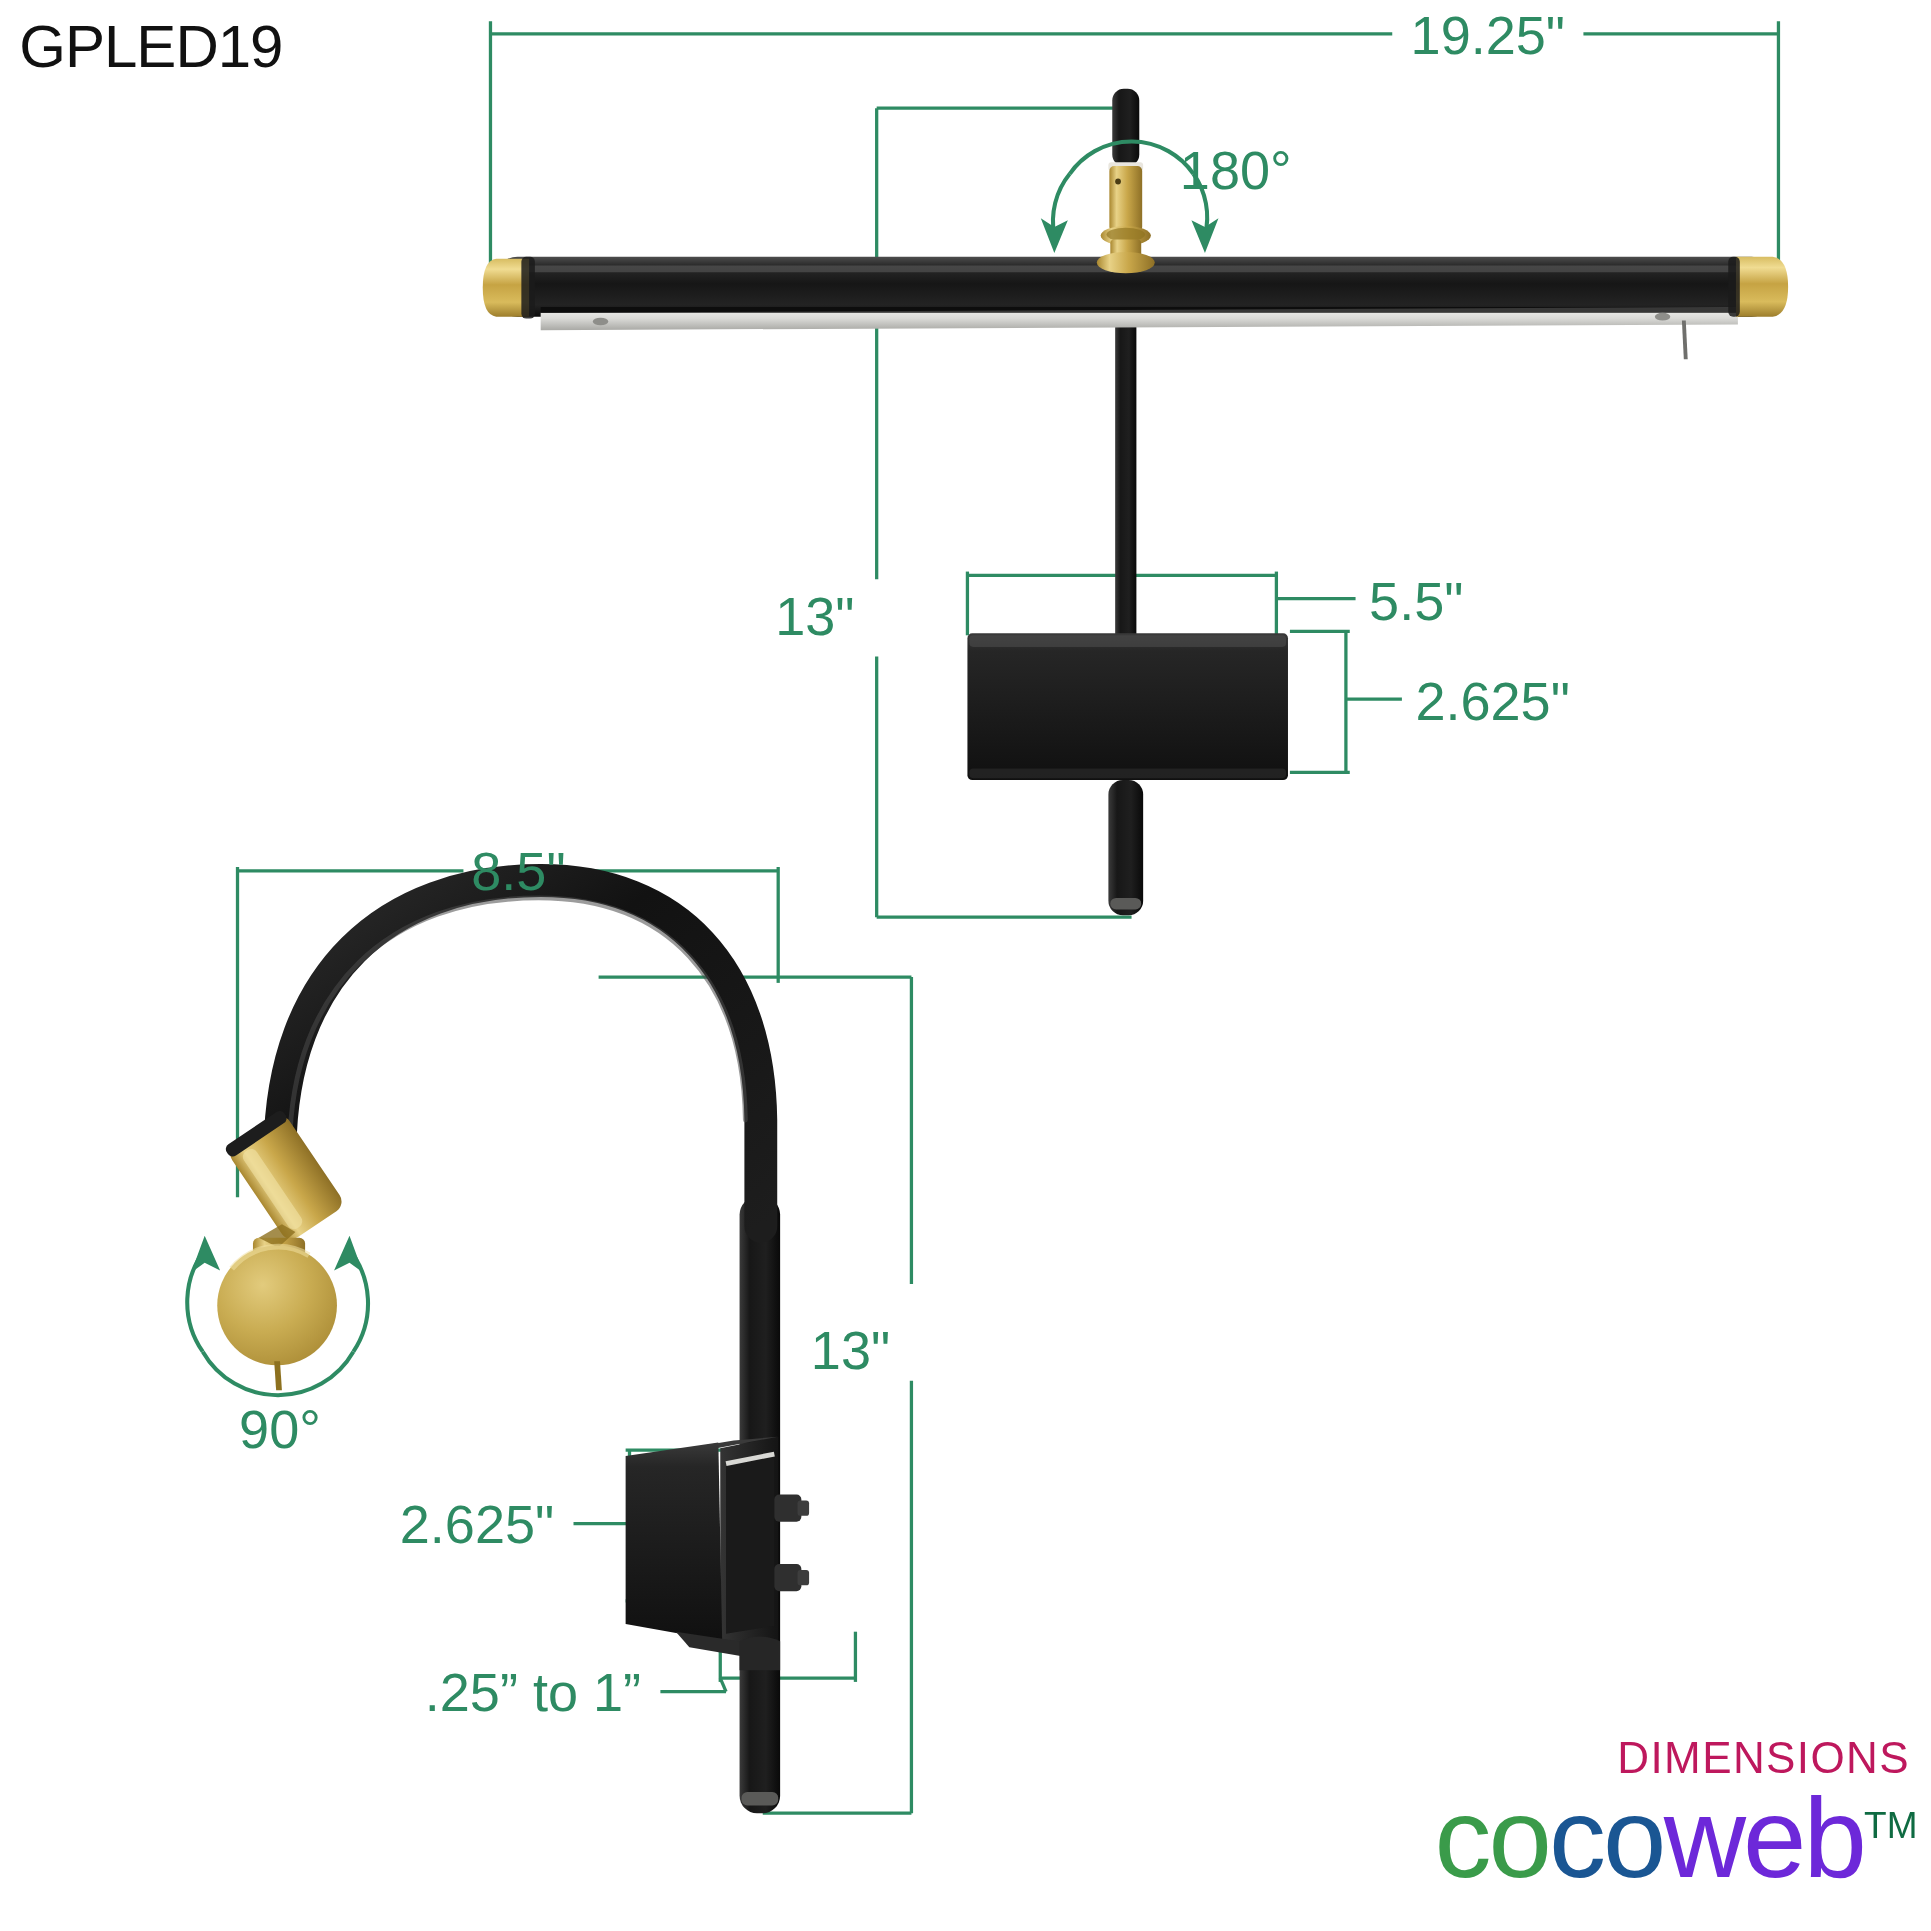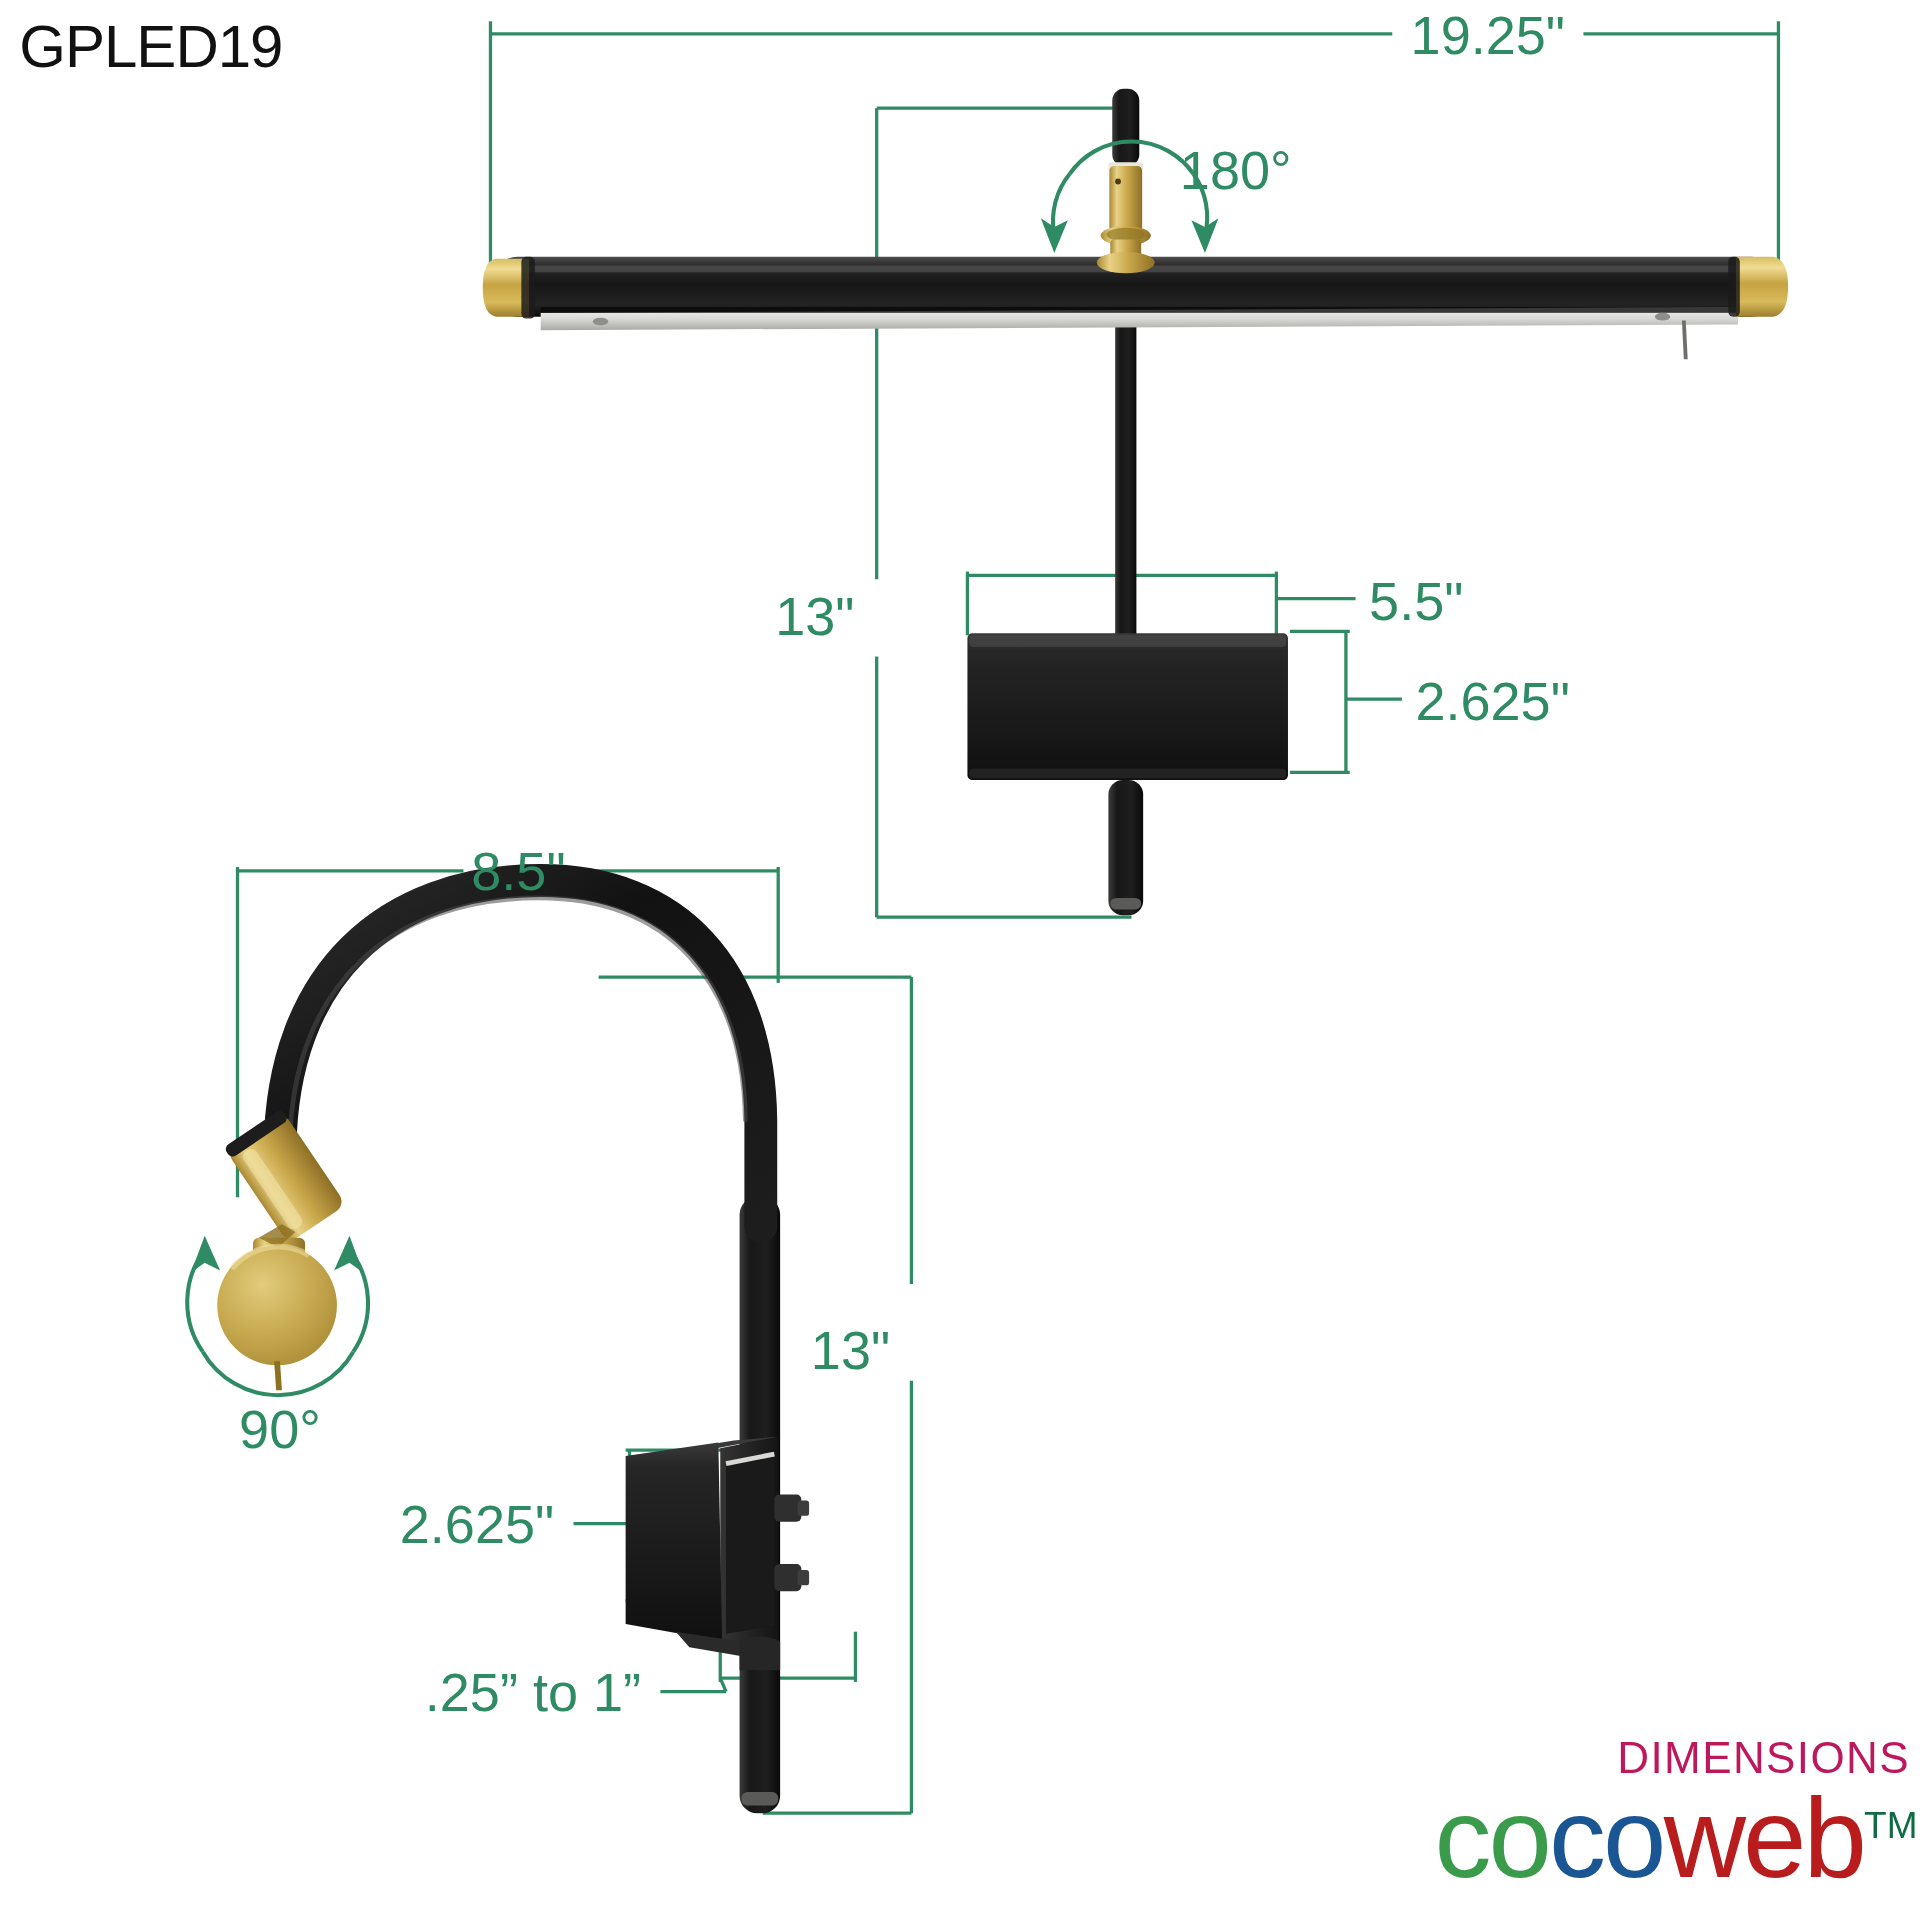--- a/index.html
+++ b/index.html
@@ -8,21 +8,21 @@
   #stage{position:relative;width:1931px;height:1931px;background:#fff;}
   #stage svg{position:absolute;left:0;top:0;width:1931px;height:1931px;}
   .modelTitle{position:absolute;left:19.3px;top:11.6px;font-size:60px;color:#111;
               letter-spacing:-1px;white-space:nowrap;}
   .dimWord{position:absolute;right:21px;top:1733px;font-size:44px;color:#be185d;
            letter-spacing:1.4px;white-space:nowrap;}
   .brand{position:absolute;right:13.5px;top:1781px;font-size:114px;white-space:nowrap;
          letter-spacing:-2.9px;line-height:1;}
   .brand .c1{color:#3a9b4a;}
   .brand .c2{color:#1a5693;}
-  .brand .c3{color:#b91c1c;text-align:center;}
+  .brand .c3{color:#6d28d9;text-align:center;}
   .brand .tm{font-size:37px;vertical-align:super;color:#0f6b42;letter-spacing:0;}
   text{font-family:"Liberation Sans","DejaVu Sans",sans-serif;}
 </style>
 </head>
 <body>
 
 <div id="stage">
 
   <div class="modelTitle">GPLED19</div>
 

